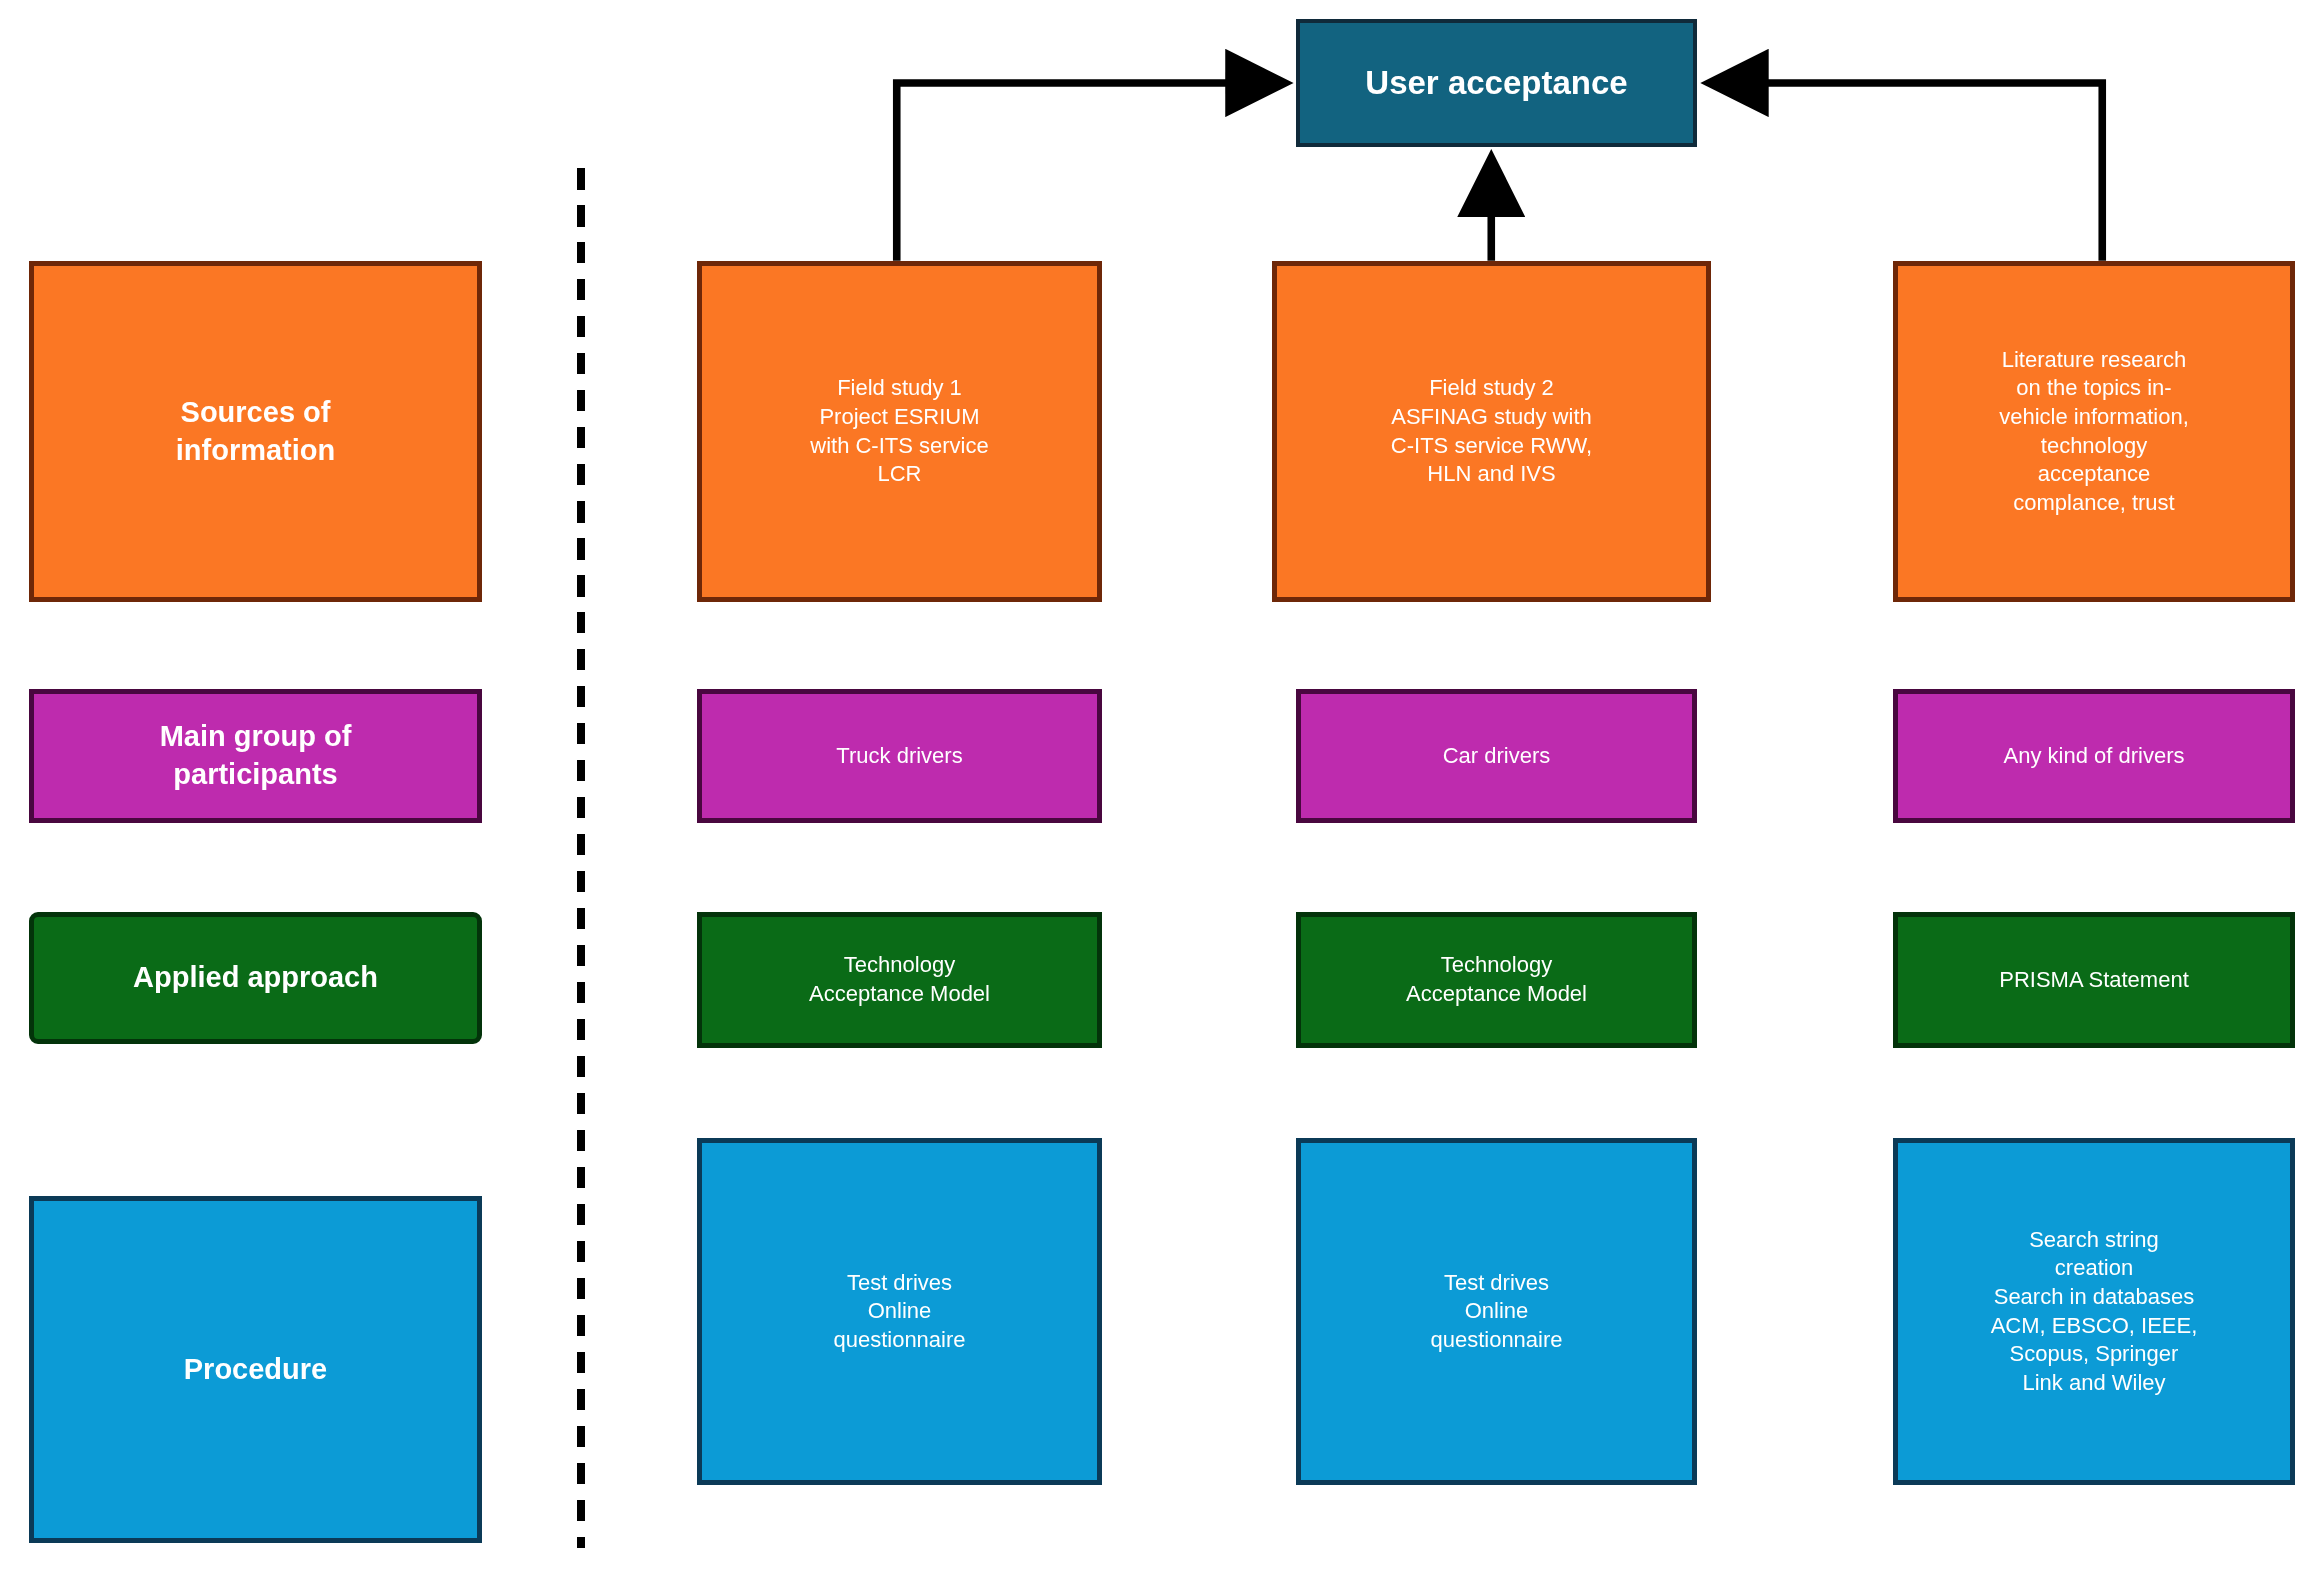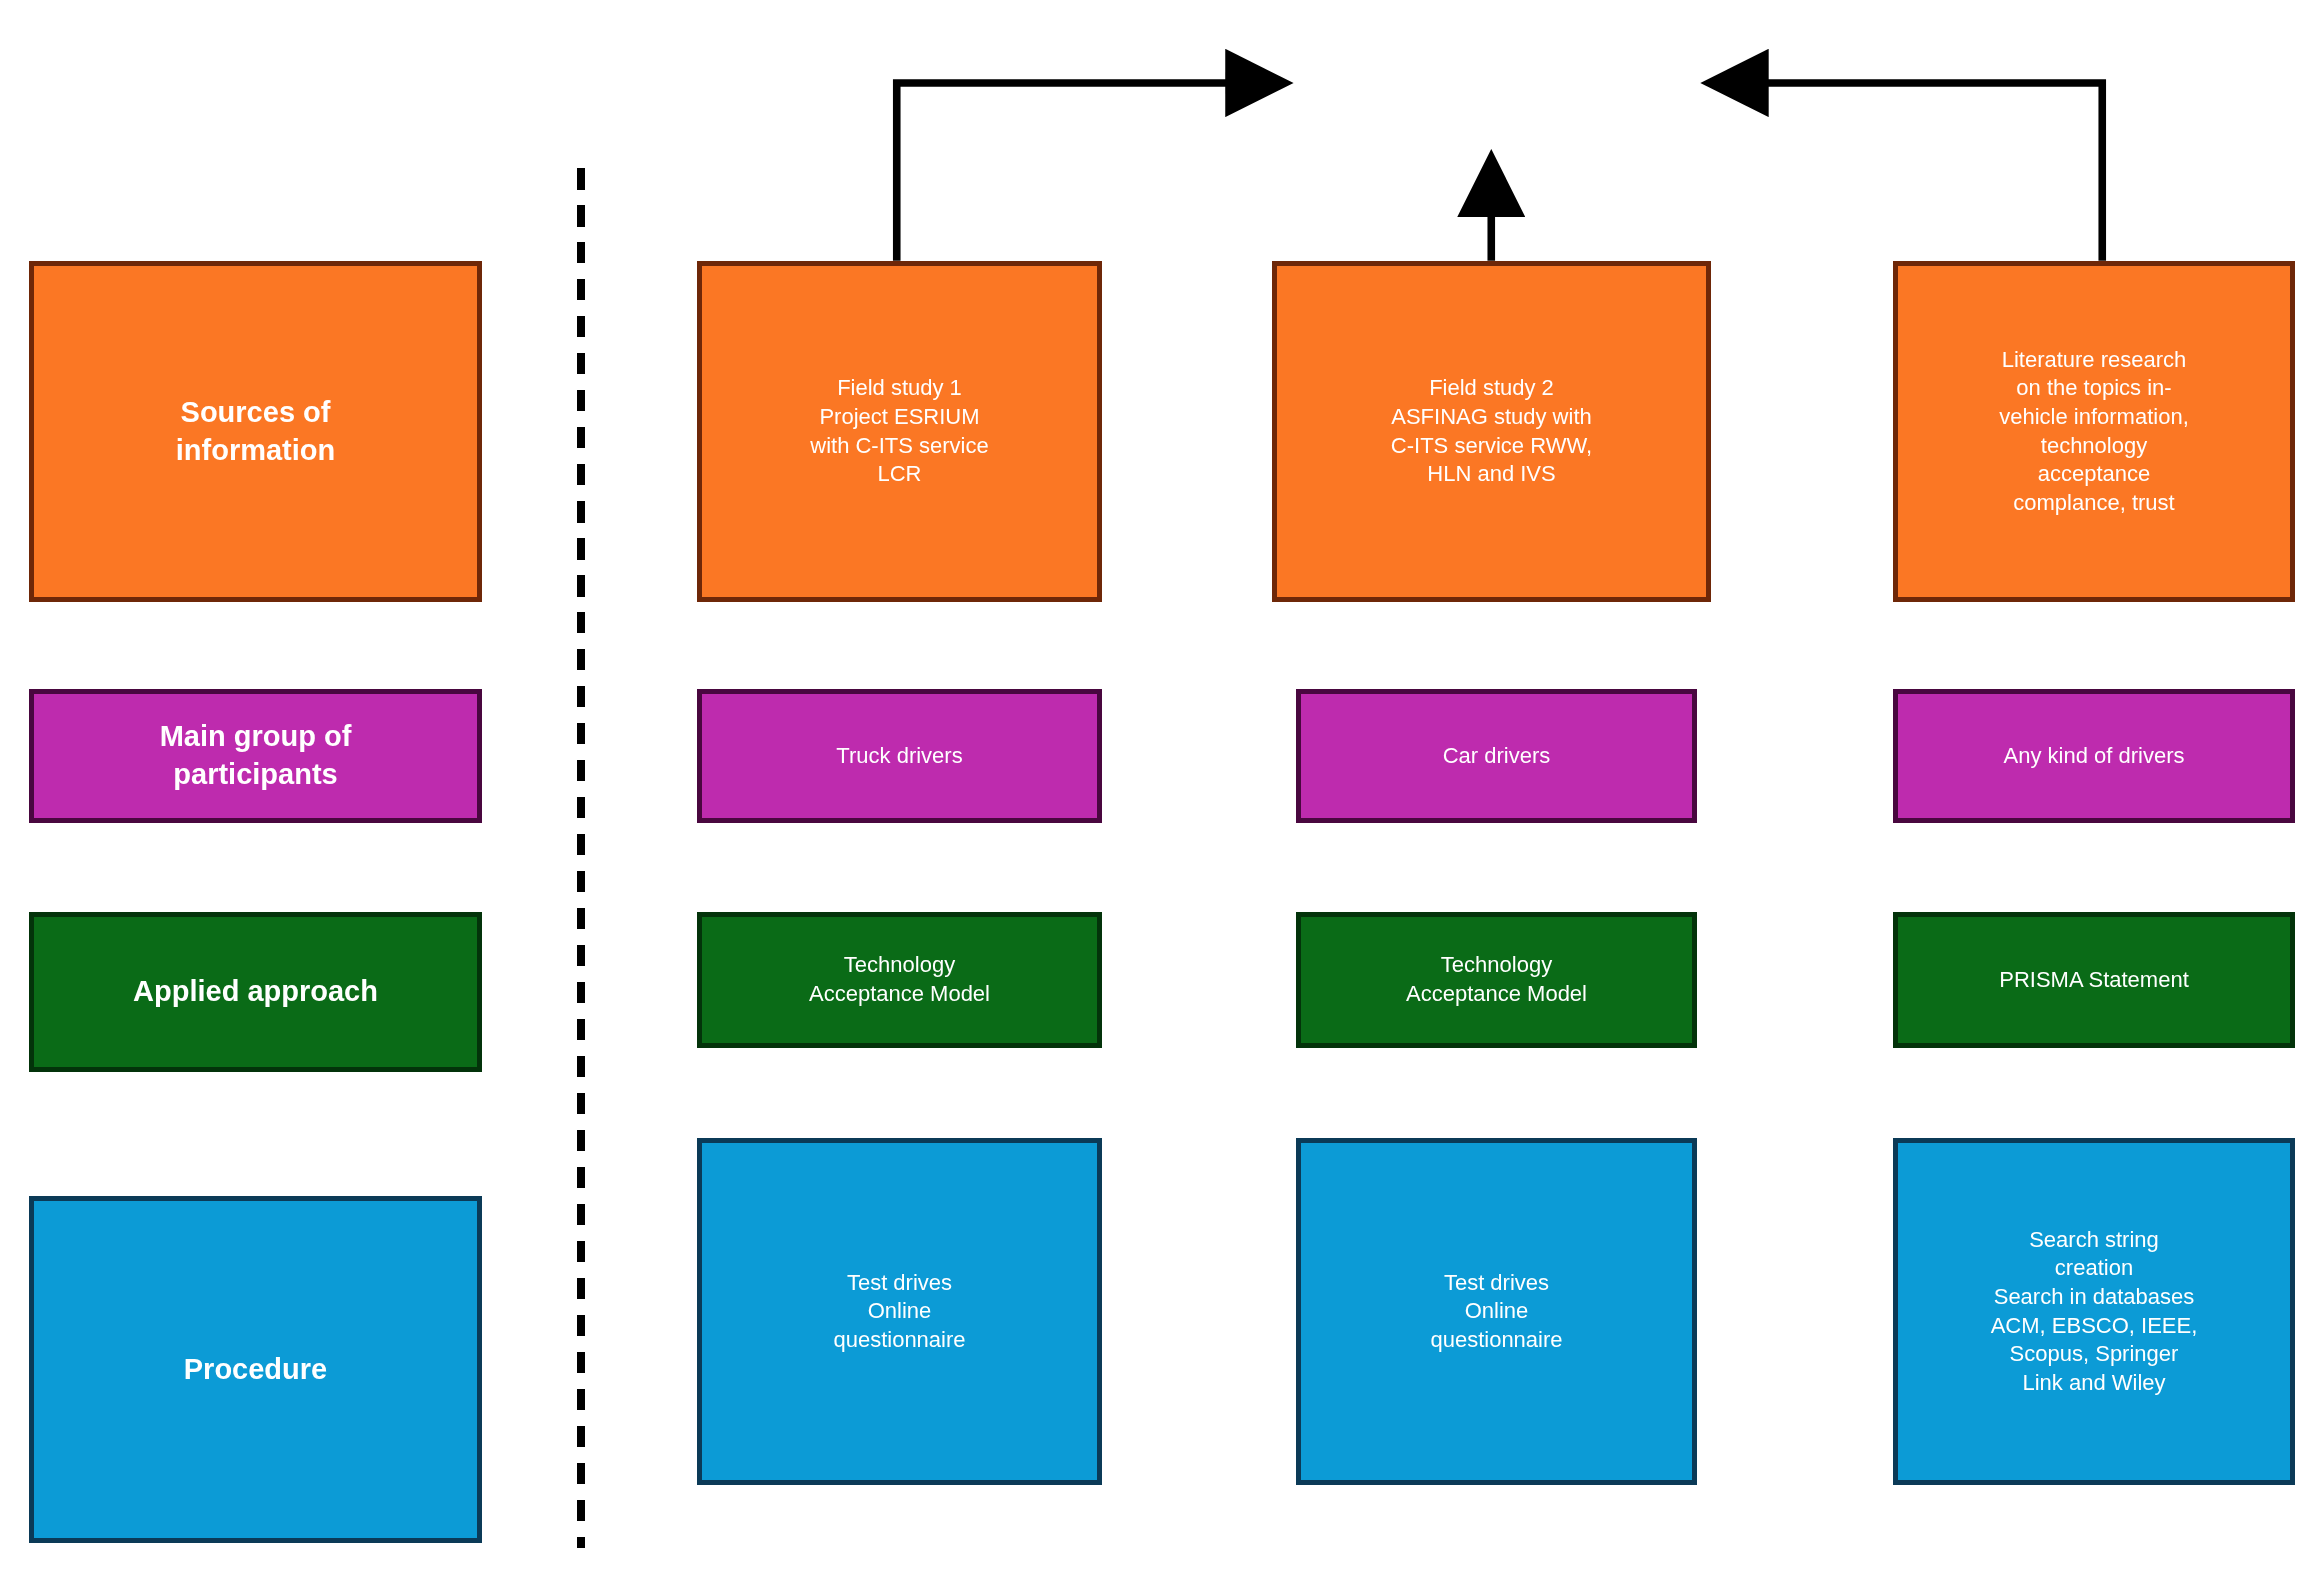--- a/index.html
+++ b/index.html
@@ -39,20 +39,23 @@
       </marker>
     </defs>
 
     <path d="M1416,412 L1416,131 L2026,131" fill="none" stroke="#000000" stroke-width="12" marker-end="url(#ah)"></path>
 
     <path d="M2355,412 L2355,252" fill="none" stroke="#000000" stroke-width="12" marker-end="url(#ah)"></path>
 
     <path d="M3320,412 L3320,131 L2702,131" fill="none" stroke="#000000" stroke-width="12" marker-end="url(#ah)"></path>
   </svg>
 
+  <div class="box t-teal title" style="left:1296px;top:19px;width:401px;height:128px;">
+    <span class="txt">User acceptance</span>
+  </div>
 
   <div id="divider" style="left:577px;top:168px;width:8.2px;height:1380px;
               background-image:repeating-linear-gradient(to bottom,#000000 0px,#000000 21.5px,transparent 21.5px,transparent 37px);"></div>
 
   <div class="box t-orange label" style="left:29px;top:261px;width:453px;height:341px;">
     <span class="txt">Sources of
 information</span>
   </div>
   <div class="box t-orange cell" style="left:697px;top:261px;width:405px;height:341px;">
     <span class="txt">Field study 1
@@ -82,21 +85,21 @@
   <div class="box t-purple cell" style="left:697px;top:689px;width:405px;height:134px;">
     <span class="txt">Truck drivers</span>
   </div>
   <div class="box t-purple cell" style="left:1296px;top:689px;width:401px;height:134px;">
     <span class="txt">Car drivers</span>
   </div>
   <div class="box t-purple cell" style="left:1893px;top:689px;width:402px;height:134px;">
     <span class="txt">Any kind of drivers</span>
   </div>
 
-  <div class="box t-green label" style="left:29px;top:912px;width:453px;height:160px;">
+  <div class="box t-green label" style="left:29px;top:912px;width:453px;height:132px;border-radius:9px;">
     <span class="txt">Applied approach</span>
   </div>
   <div class="box t-green cell" style="left:697px;top:912px;width:405px;height:136px;">
     <span class="txt">Technology
 Acceptance Model</span>
   </div>
   <div class="box t-green cell" style="left:1296px;top:912px;width:401px;height:136px;">
     <span class="txt">Technology
 Acceptance Model</span>
   </div>

